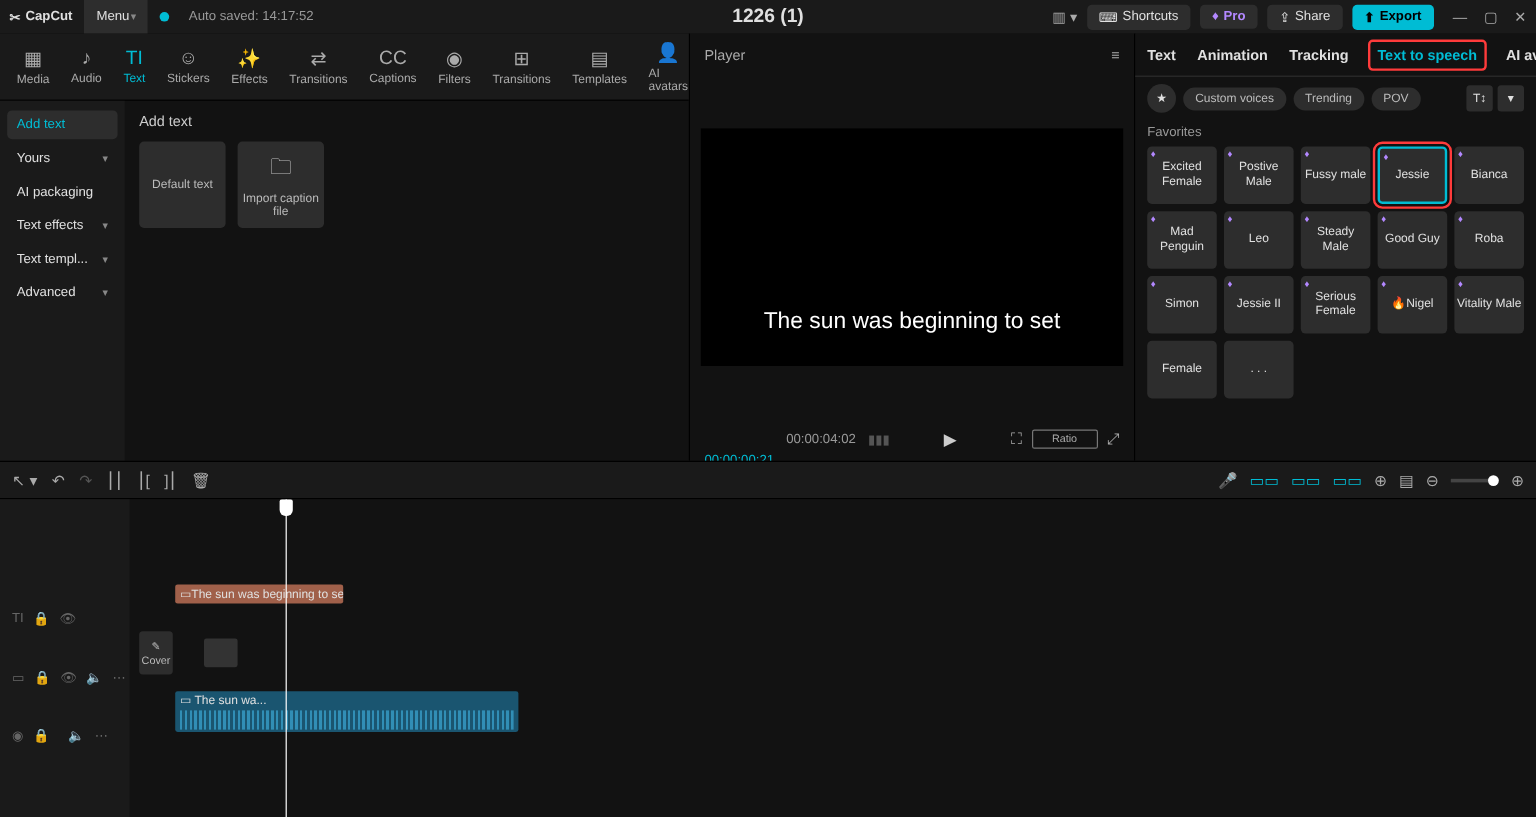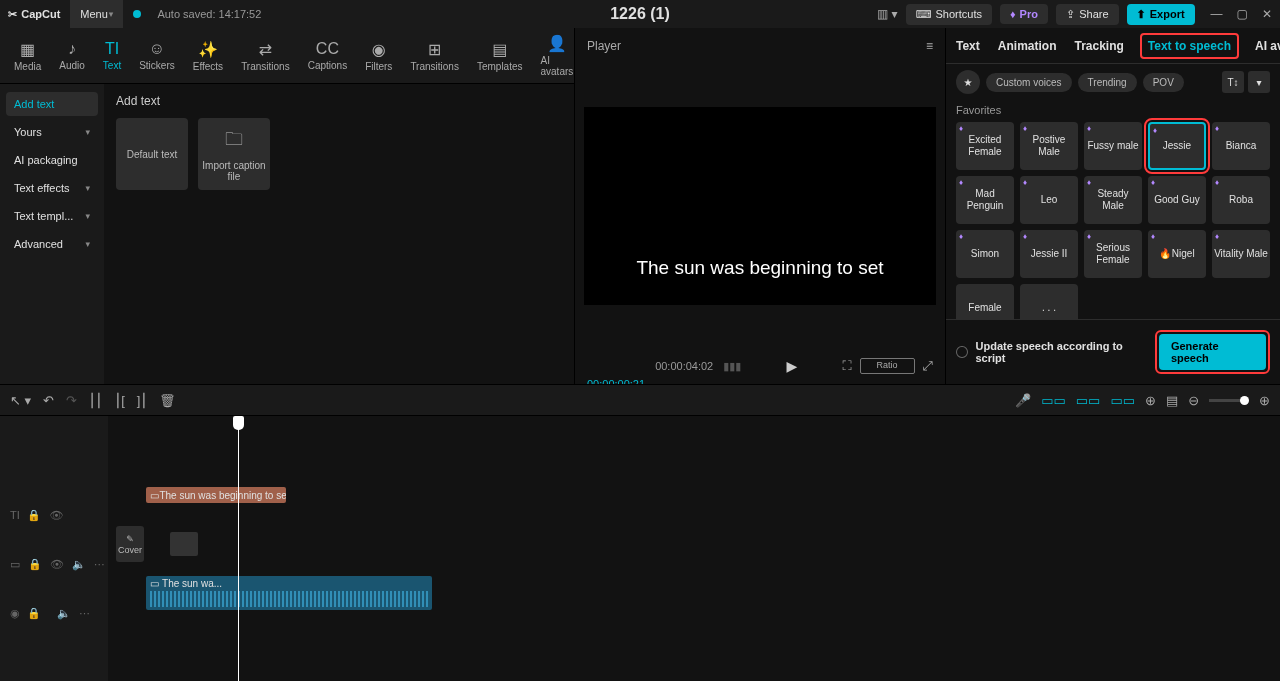--- a/index.html
+++ b/index.html
@@ -319,27 +319,20 @@
               <span>Vitality Male</span>
             </div>
             <div class="voice-card">
               <span>Female</span>
             </div>
             <div class="voice-card">
               <span>. . .</span>
             </div>
           </div>
     </div>
-    <div class="tts-footer">
-      <div class="checkbox-round"></div>
-      <span class="footer-label">Update speech according to script</span>
-      <div class="highlight-wrap">
-            <div class="generate-btn" style="border:none;box-shadow:none;">Generate speech</div>
-          </div>
-    </div>
   </div>
 </div>
 
 <div class="timeline-toolbar">
   <span class="tl-icon">↖ ▾</span>
   <span class="tl-icon">↶</span>
   <span class="tl-icon" style="color:#555;">↷</span>
   <span class="tl-icon">⎮⎮</span>
   <span class="tl-icon">⎮[</span>
   <span class="tl-icon">]⎮</span>

